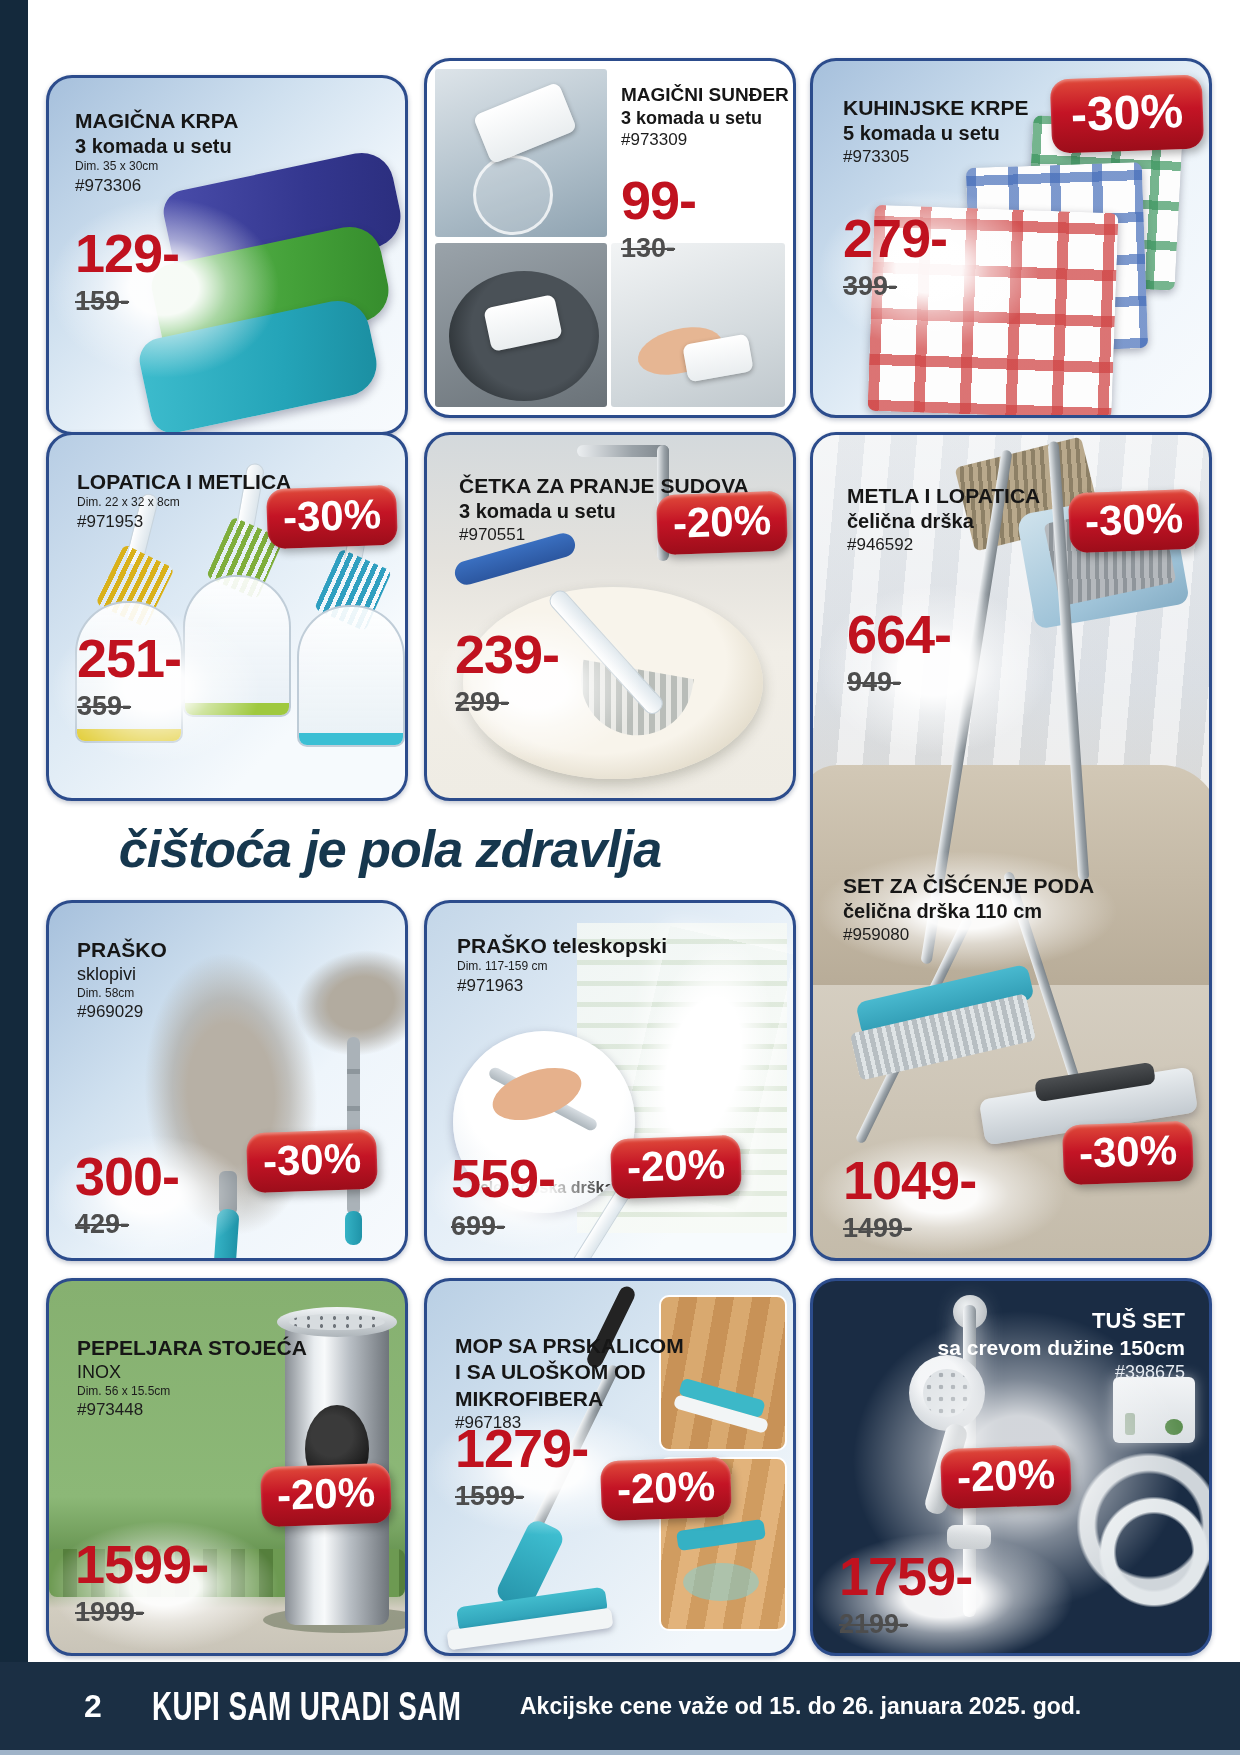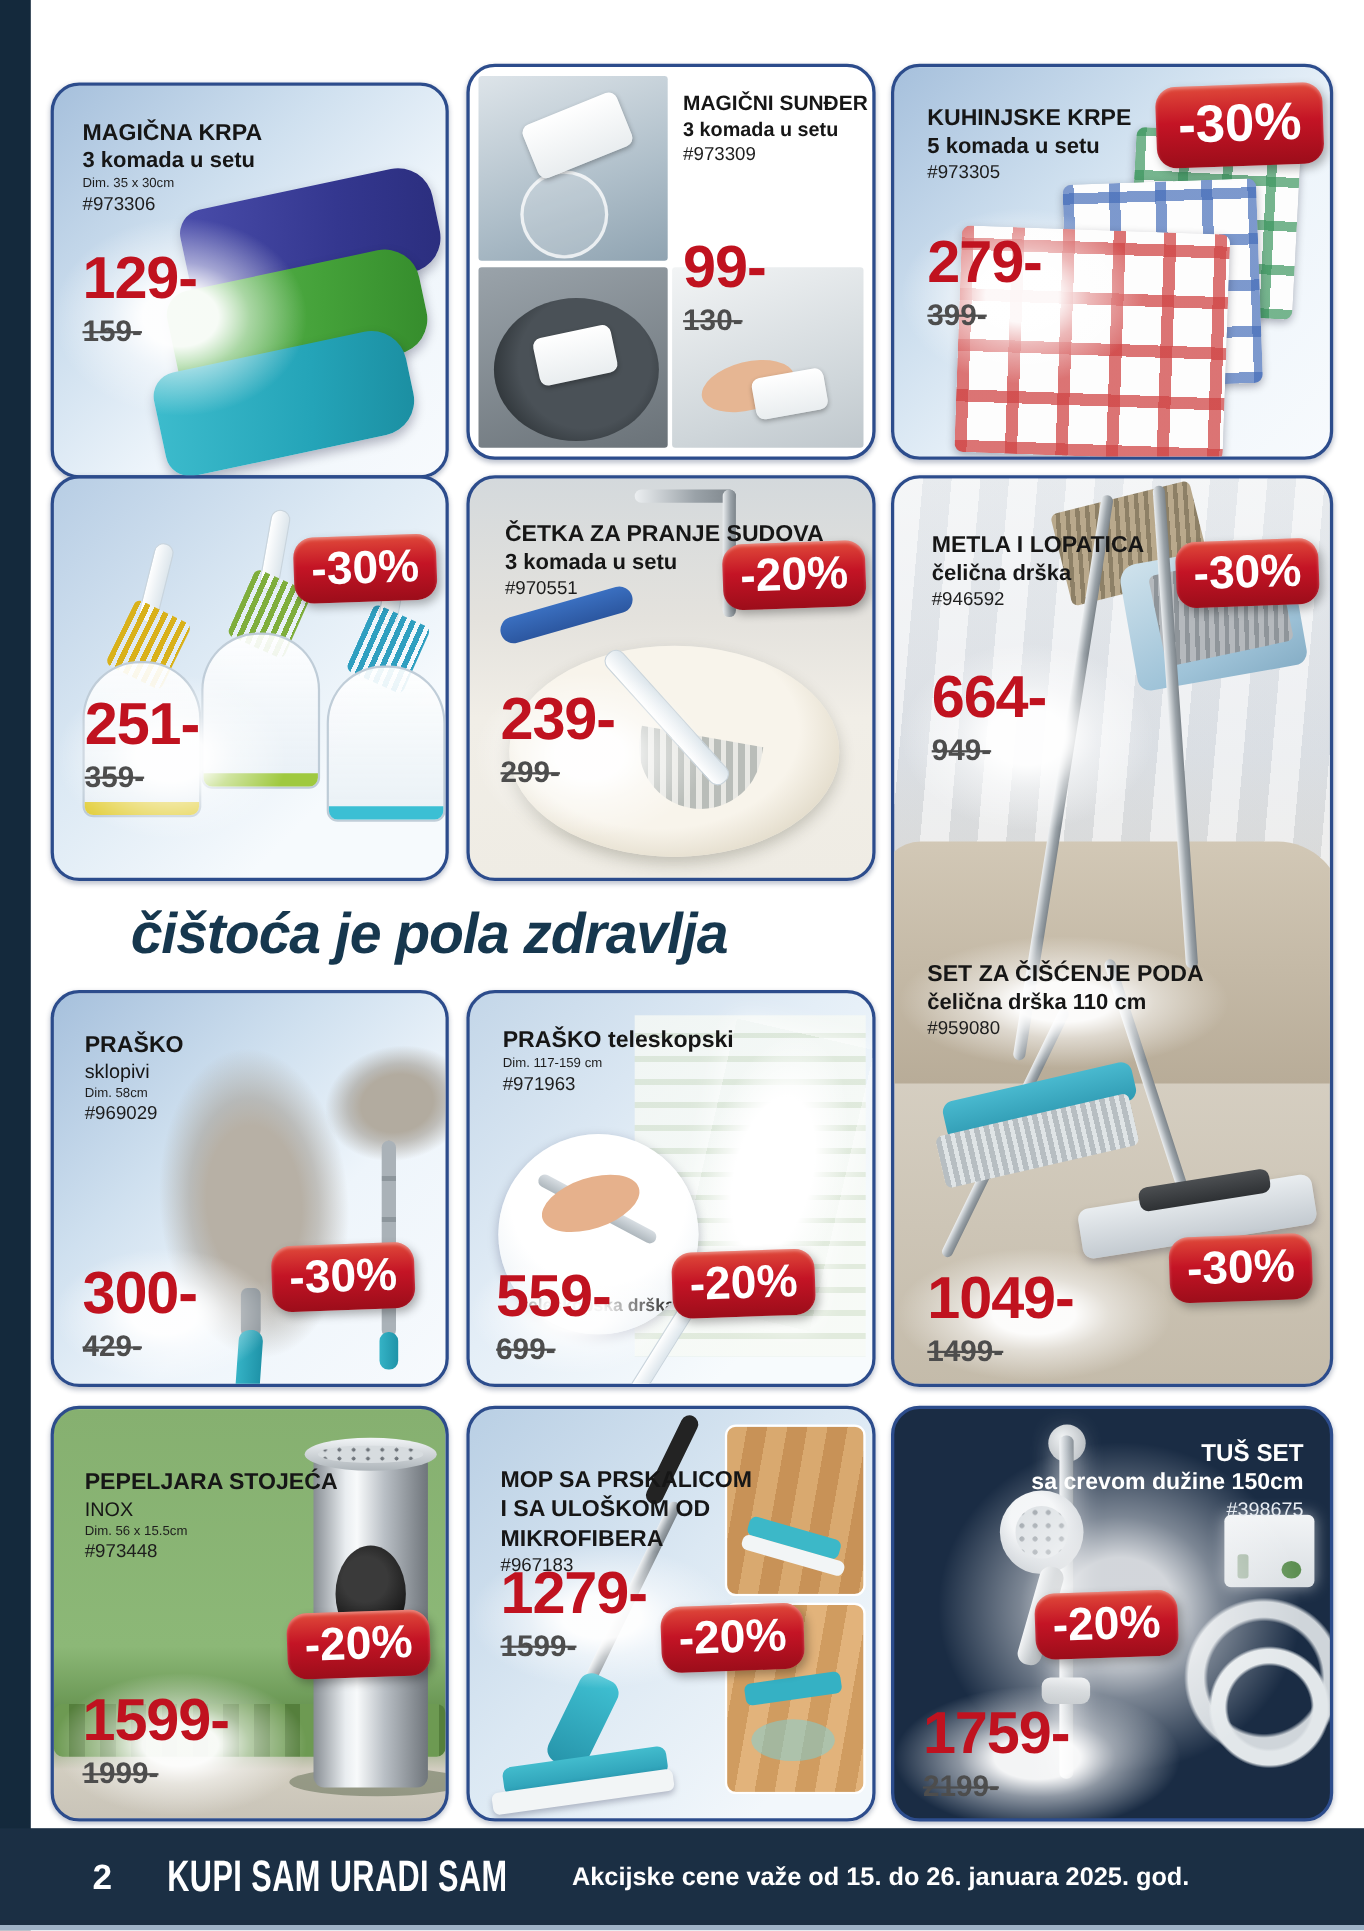--- a/index.html
+++ b/index.html
@@ -120,21 +120,21 @@
   <div class="photo" style="left:184px;top:182px;width:174px;height:164px;background:linear-gradient(160deg,#f2f4f5,#cfd6da 70%,#bfc7cc);">
     <div style="position:absolute;left:26px;top:86px;width:86px;height:44px;border-radius:50%;
                 background:#e6b693;transform:rotate(-14deg);"></div>
     <div class="sponge" style="left:74px;top:96px;width:66px;height:38px;transform:rotate(-10deg);"></div>
   </div>
   <div class="info" style="left:194px;top:22px;width:168px;">
     <div class="p-title" style="font-size:19px;">MAGIČNI SUNĐER</div>
     <div class="p-sub" style="font-size:18px;">3 komada u setu</div>
     <div class="p-sku">#973309</div>
   </div>
-  <div class="price-block" style="left:194px;top:112px;margin-top:43px;">
+  <div class="price-block" style="left:194px;top:112px;">
     <div class="price">99-</div>
     <div class="old">130-</div>
   </div>
 </section>
 
 <section class="card" id="card3">
   <div class="art">
     <div class="plaid" style="left:216px;top:58px;width:150px;height:168px;transform:rotate(3deg);
          background-image:repeating-linear-gradient(0deg,rgba(60,150,95,.7) 0 9px,transparent 9px 40px),
                           repeating-linear-gradient(90deg,rgba(60,150,95,.7) 0 9px,transparent 9px 40px);"></div>
@@ -167,20 +167,25 @@
     <div class="handle" style="left:192px;top:28px;width:16px;height:72px;transform:rotate(10deg);"></div>
     <div class="bristle" style="left:168px;top:90px;width:56px;height:66px;transform:rotate(24deg);
          background:repeating-linear-gradient(90deg,#7fae3c 0 5px,rgba(255,255,255,.25) 5px 9px);"></div>
     <div class="pan" style="left:134px;top:140px;--lip:#9fc93f;"></div>
     <div class="handle" style="left:300px;top:60px;width:16px;height:72px;transform:rotate(10deg);"></div>
     <div class="bristle" style="left:276px;top:122px;width:56px;height:66px;transform:rotate(24deg);
          background:repeating-linear-gradient(90deg,#2f9fc0 0 5px,rgba(255,255,255,.25) 5px 9px);"></div>
     <div class="pan" style="left:248px;top:170px;--lip:#3bbfd4;"></div>
   </div>
   <div class="badge" style="top:52px;right:8px;">-30%</div>
+  <div class="info" style="left:28px;top:34px;">
+    <div class="p-title">LOPATICA I METLICA</div>
+    <div class="p-dim">Dim. 22 x 32 x 8cm</div>
+    <div class="p-sku">#971953</div>
+  </div>
   <div class="glow" style="left:2px;top:178px;width:210px;height:150px;"></div>
   <div class="price-block" style="left:28px;top:196px;">
     <div class="price">251-</div>
     <div class="old">359-</div>
   </div>
 </section>
 
 <section class="card" id="card5">
   <div class="art">
     <div class="chrome" style="position:absolute;left:150px;top:10px;width:92px;height:12px;border-radius:8px;"></div>

